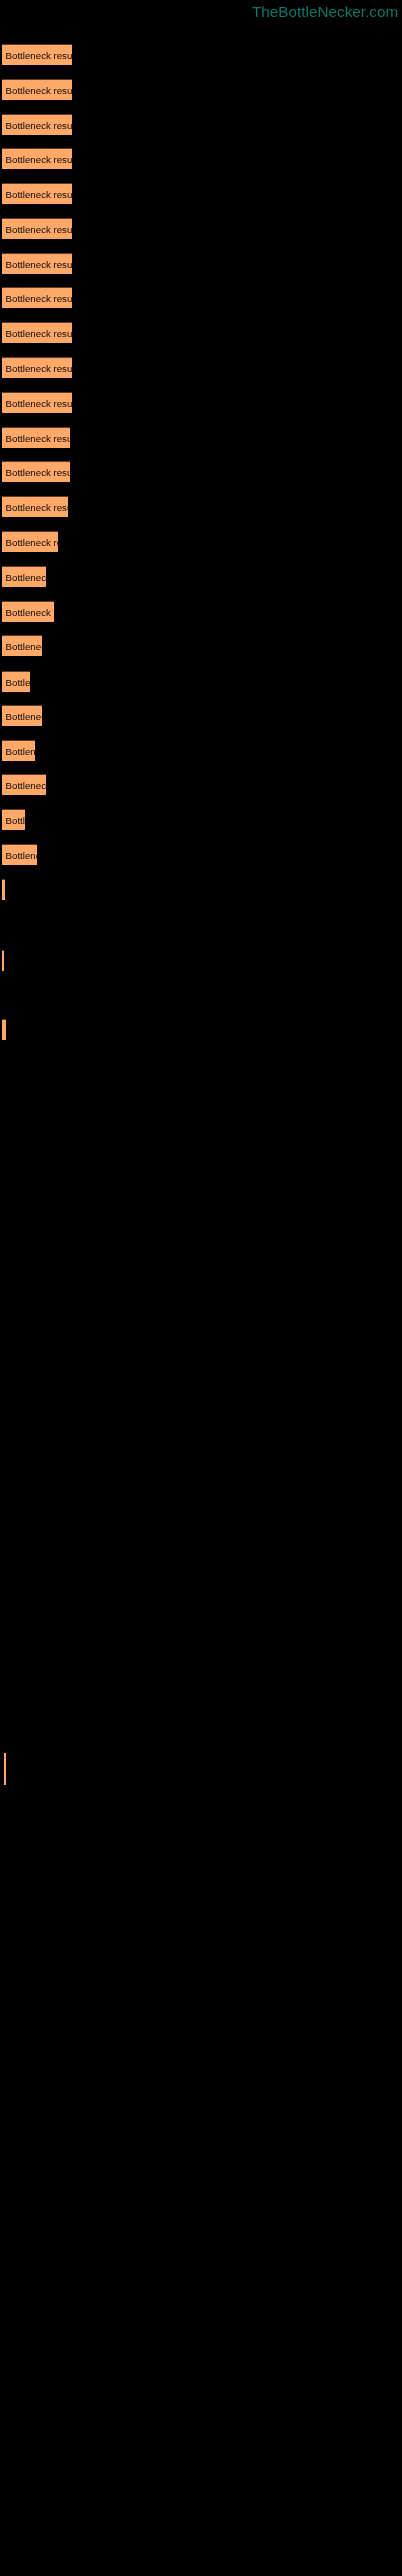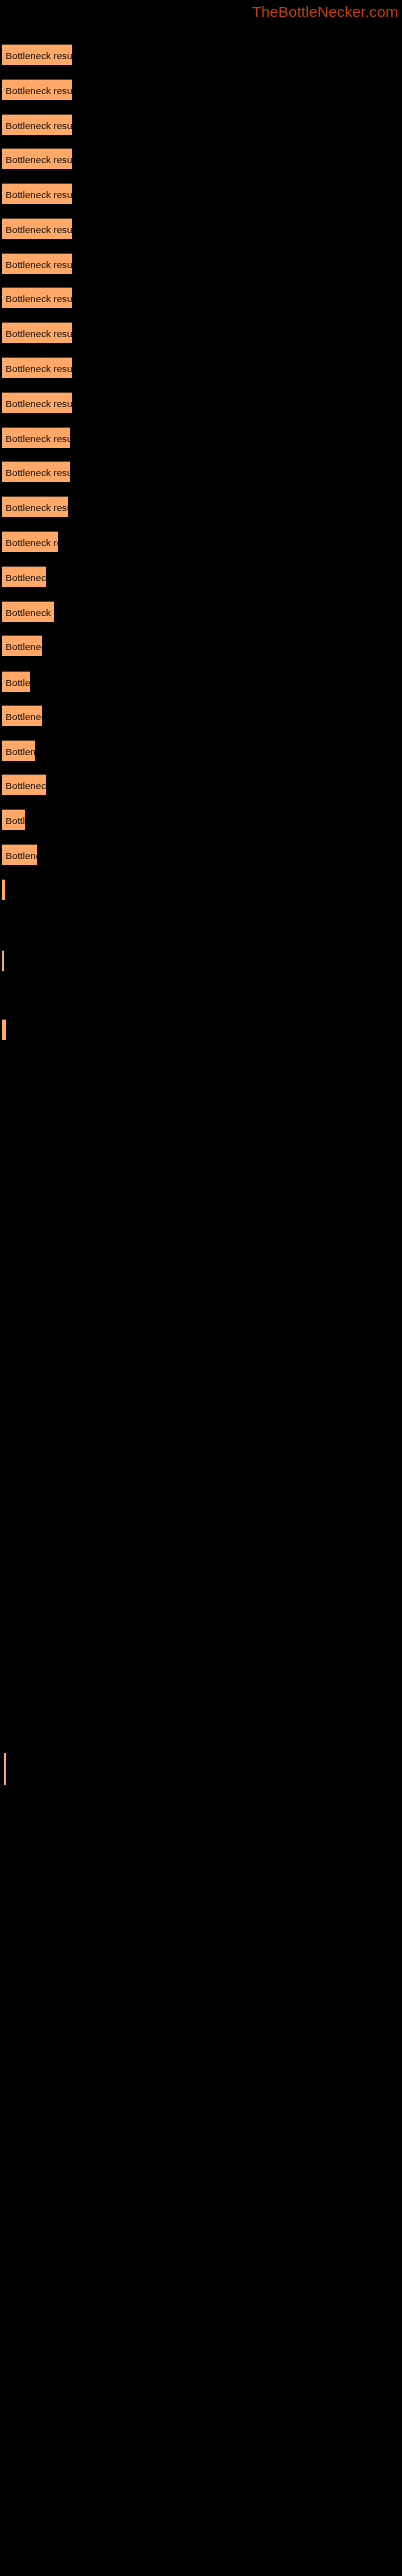--- a/index.html
+++ b/index.html
@@ -18,21 +18,21 @@
   #page {
     position: relative;
     width: 403px;
     height: 2576px;
     background: #000000;
   }
   .site-title {
     position: absolute;
     top: 1.6px;
     right: 4.8px;
-    color: #c2410c;
+    color: #0f766e;
     font-size: 15.3px;
     font-family: "Liberation Sans", sans-serif;
     letter-spacing: 0px;
     white-space: nowrap;
     line-height: 19.3px;
   }
   .chart-area {
     position: absolute;
     left: 0;
     top: 0;

